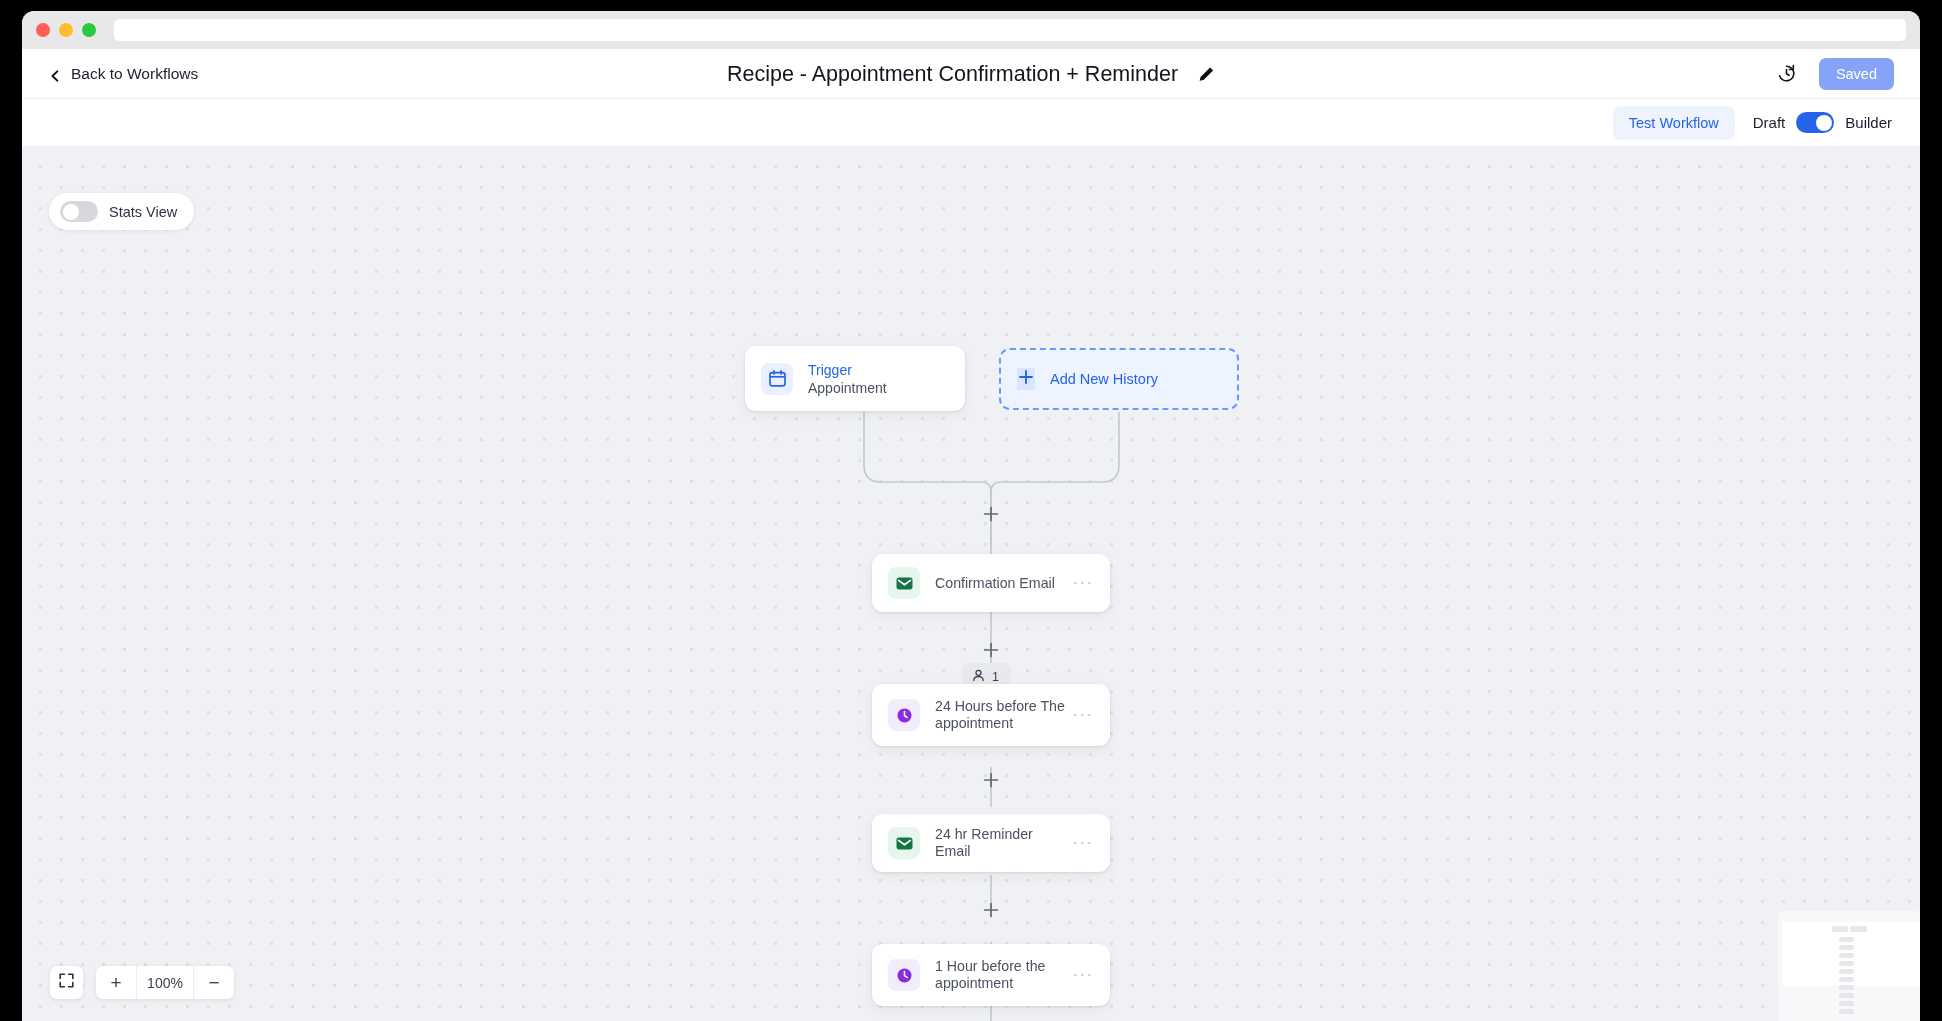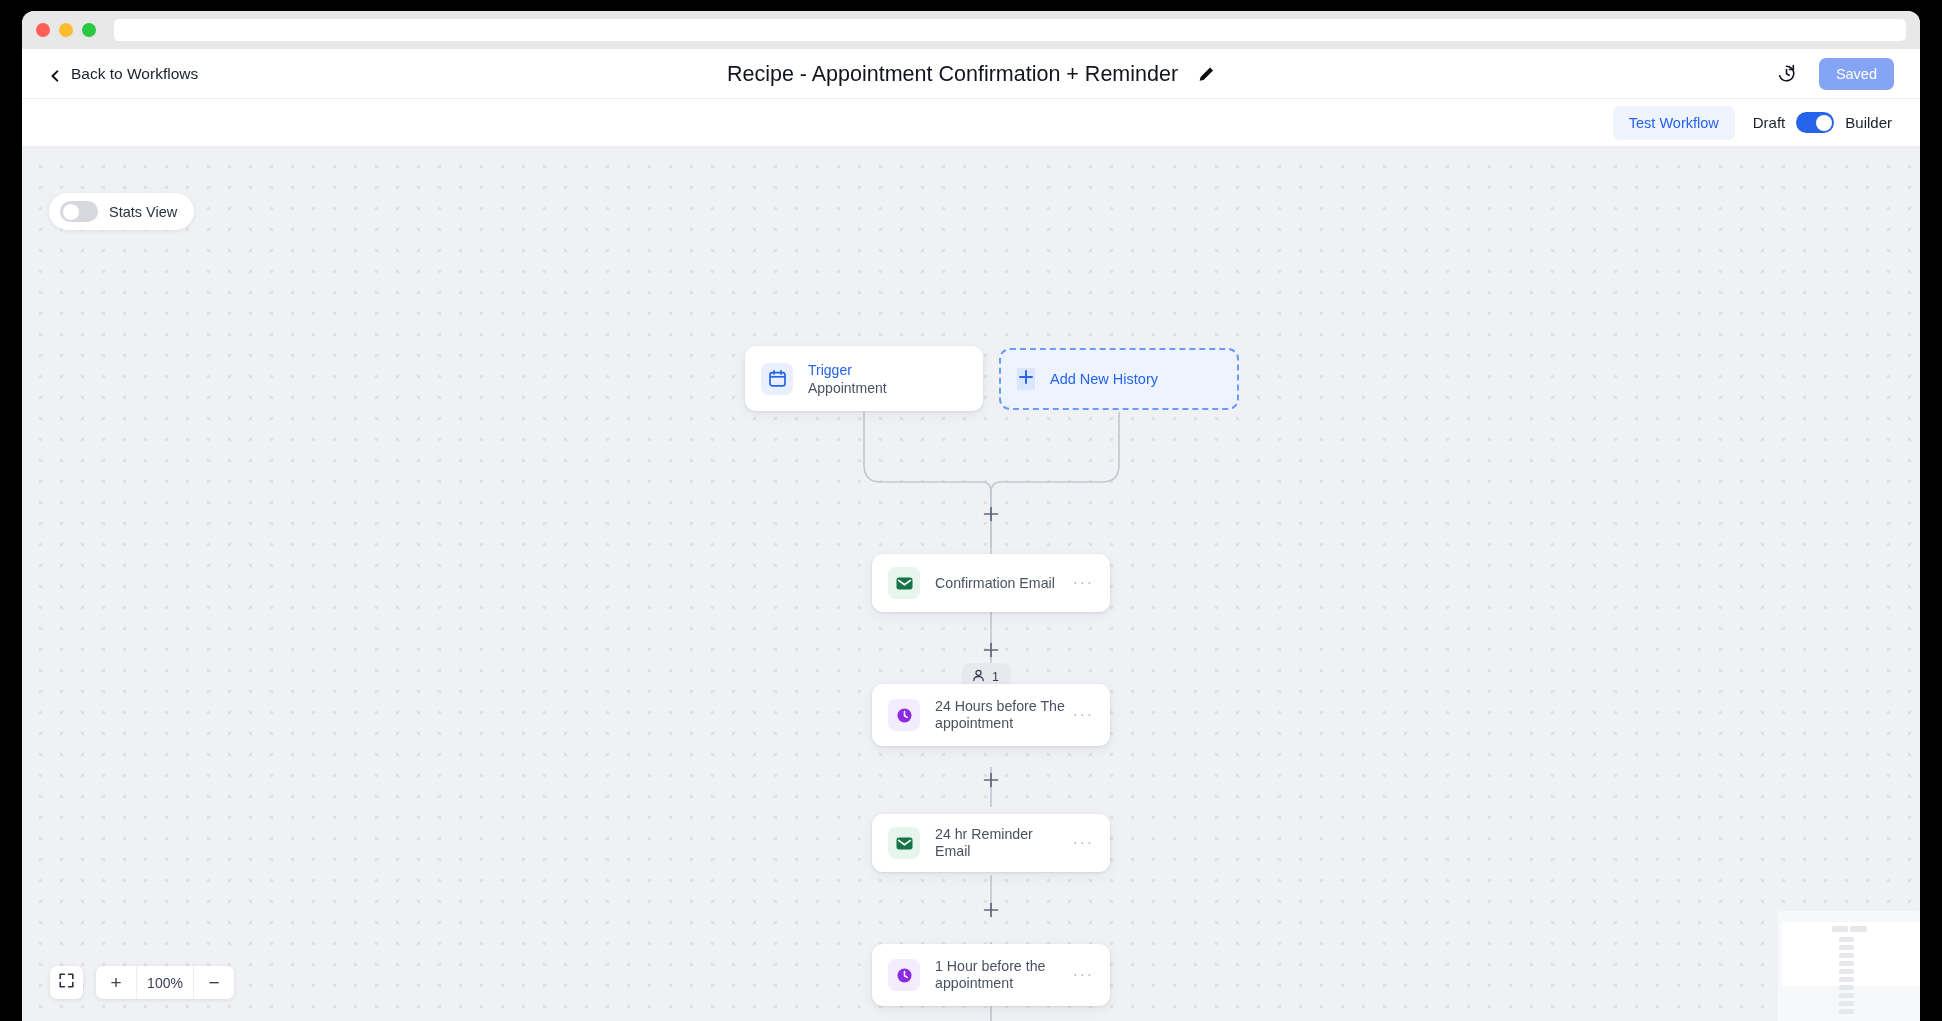--- a/index.html
+++ b/index.html
@@ -200,21 +200,21 @@
     color: #b7bcc6;
     font-size: 17px; line-height: 10px;
     letter-spacing: 1.3px;
     text-align: center;
     cursor: pointer;
   }
 
   
   #node-trigger {
     left: 723px; top: 199px;
-    width: 238px; height: 65px;
+    width: 220px; height: 65px;
     padding: 0 16px;
   }
   #node-trigger .nicon { background: #e9effd; }
   #node-trigger .t-label { font-size: 14px; color: #2563eb; line-height: 18px; }
   #node-trigger .t-sub { font-size: 14px; color: #4a5160; line-height: 18px; }
 
   
   #node-add-trigger {
     position: absolute;
     left: 977px; top: 201px;

